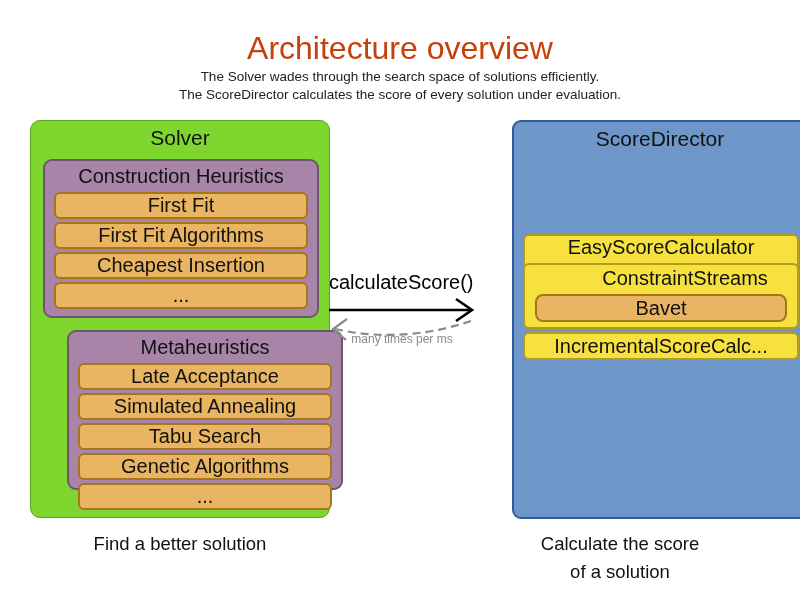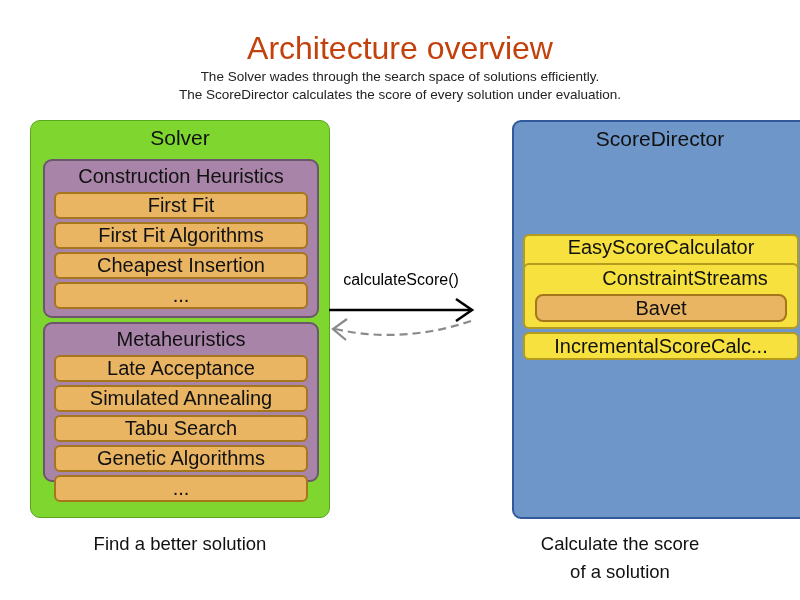--- a/index.html
+++ b/index.html
@@ -23,21 +23,21 @@
   }
   .box-title { text-align:center; font-size:21px; line-height:26px; padding-top:4px; color:#111; }
   .group {
     position:absolute; left:12px; width:276px;
     background:var(--group-fill,#a884a8);
     border:2px solid var(--group-border,#6d566d);
     border-radius:9px; box-sizing:border-box;
     padding-top:2px;
   }
   .group-ch { top:38px;  height:159px; }
-  .group-mh { top:201px; height:160px; }
+  .group-mh { top:209px; height:160px;margin-left:24px; }
   .group-title { text-align:center; font-size:20px; line-height:26px; height:26px; color:#111; }
   .item {
     margin:3px 9px 0 9px; height:27px;
     background:var(--item-fill,#e9b563);
     border:2px solid var(--item-border,#a5761c);
     border-radius:6px; box-sizing:border-box;
     display:flex; align-items:center; justify-content:center;
     font-size:20px; color:#111; white-space:nowrap; overflow:hidden;
   }
 
@@ -62,21 +62,21 @@
   .bavet {
     position:absolute; left:10px; right:10px; top:29px; height:28px;
     background:var(--item-fill,#e9b563);
     border:2px solid var(--item-border,#a5761c);
     border-radius:8px; box-sizing:border-box;
     display:flex; align-items:center; justify-content:center; font-size:20px;
   }
   .calc-incr { top:210px; height:28px; line-height:24px; }
 
   
-  .call-label { left:329px; top:271px; width:144px; text-align:center; font-size:16px; color:#000; white-space:nowrap; }
+  .call-label { left:329px; top:271px; width:144px; text-align:center; font-size:20px; color:#000; white-space:nowrap; }
   .arrows-svg { left:328px; top:296px; }
   .arrow-solid   { stroke:var(--arrow-black,#000000); stroke-width:2.6; fill:none; }
   .arrow-dashed  { stroke:var(--arrow-gray,#8a8a8a);  stroke-width:2.2; fill:none; stroke-dasharray:8,5; }
   .arrow-dash-head { stroke:var(--arrow-gray,#8a8a8a); stroke-width:2.2; fill:none; }
   .freq-label { left:332px; top:332px; width:140px; text-align:center; font-size:12px; color:var(--arrow-gray,#8a8a8a); white-space:nowrap; }
 
   
   .caption { font-size:18.5px; line-height:27.5px; text-align:center; color:#111; }
   .caption-left  { left:30px;  top:530px; width:300px; }
   .caption-right { left:472px; top:530px; width:296px; }
@@ -126,20 +126,21 @@
     <div class="calc calc-incr">IncrementalScoreCalc...</div>
   </div>
 
   <div class="abs call-label">calculateScore()</div>
   <svg class="abs arrows-svg" width="148" height="60" viewBox="0 0 148 60">
     <line class="arrow-solid" x1="1" y1="14" x2="143" y2="14"></line>
     <polyline class="arrow-solid" points="128,3 144,14 128,25"></polyline>
     <path class="arrow-dashed" d="M7,33 Q74,48 143,25"></path>
     <polyline class="arrow-dash-head" points="19,23 5,33 18,44"></polyline>
   </svg>
+  <div class="abs freq-label">many times per ms</div>
 
   <div class="abs caption caption-left">Find a better solution</div>
   <div class="abs caption caption-right">
     <div>Calculate the score</div>
     <div>of a solution</div>
   </div>
 
 </div>
 
 </body></html>

